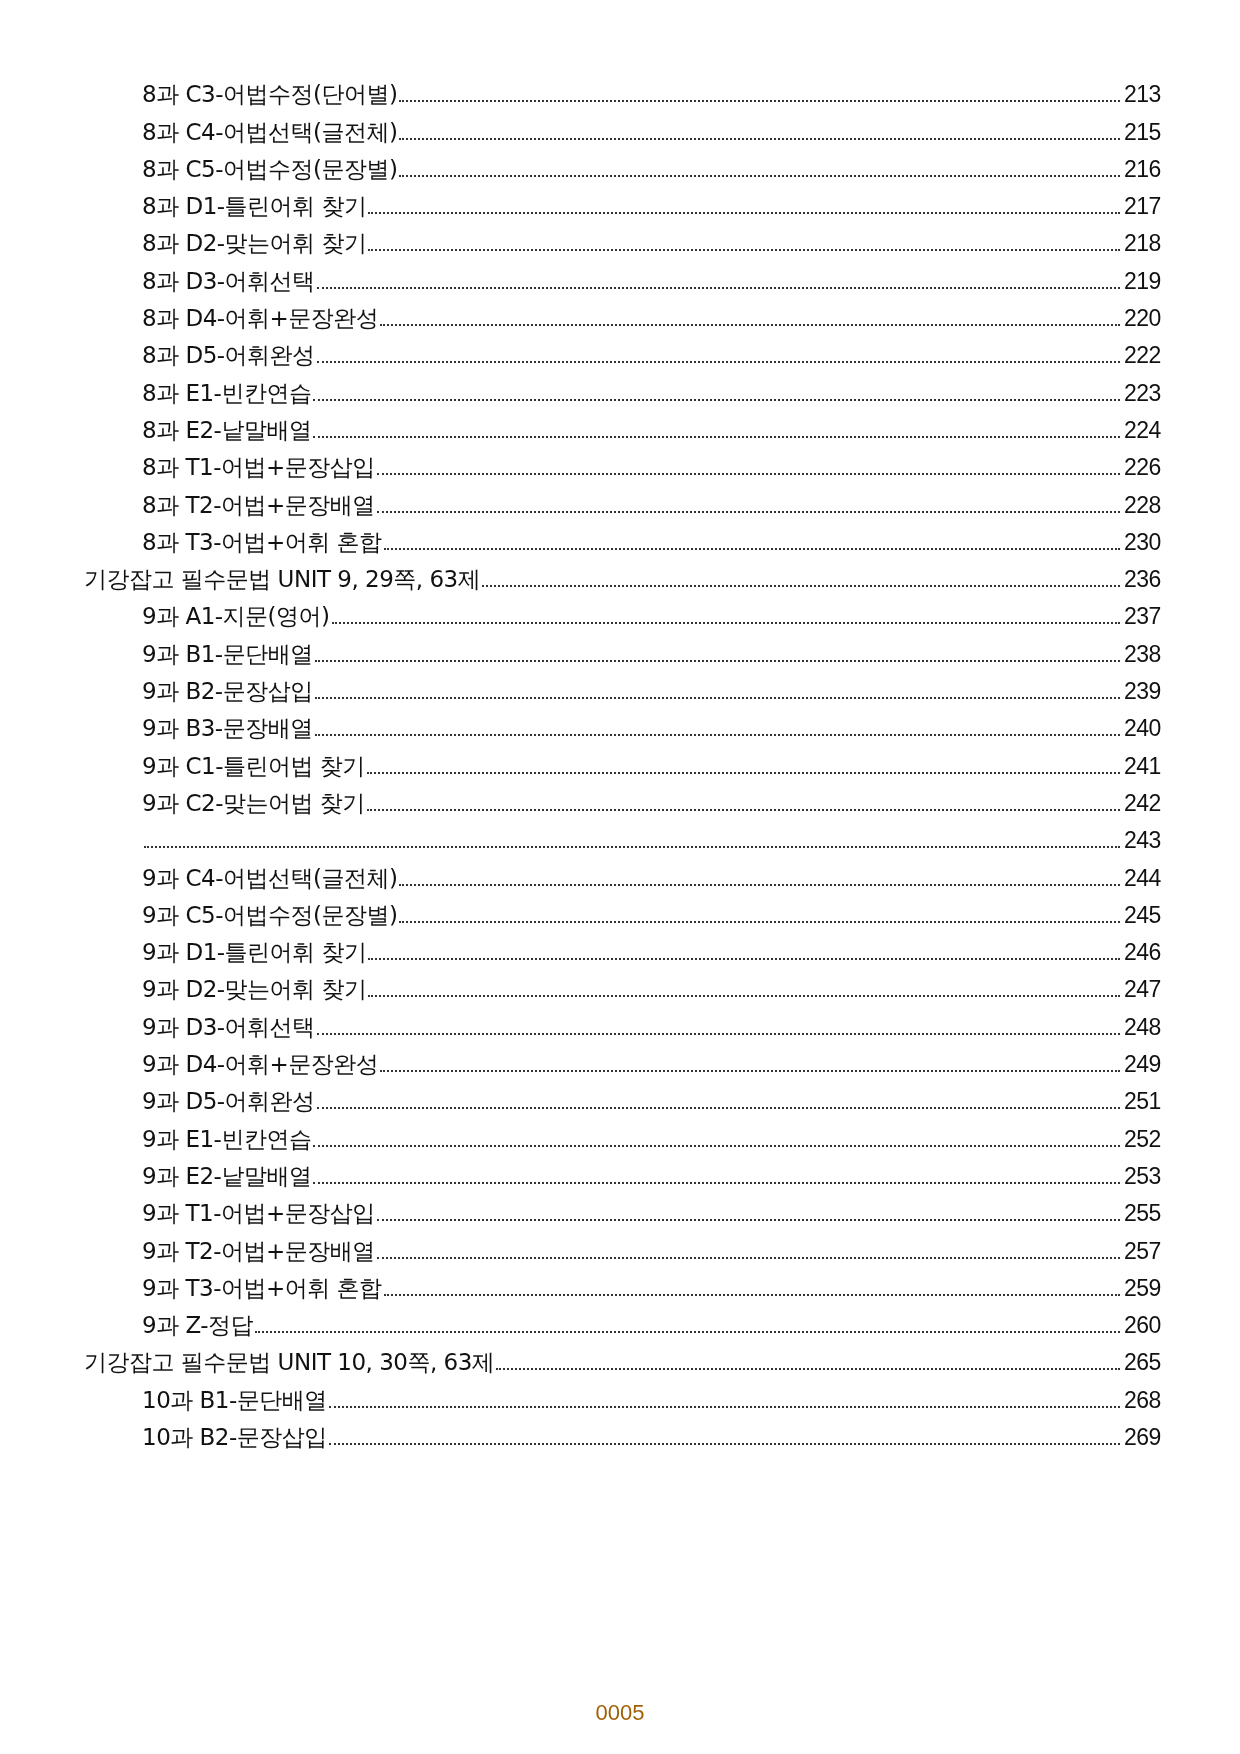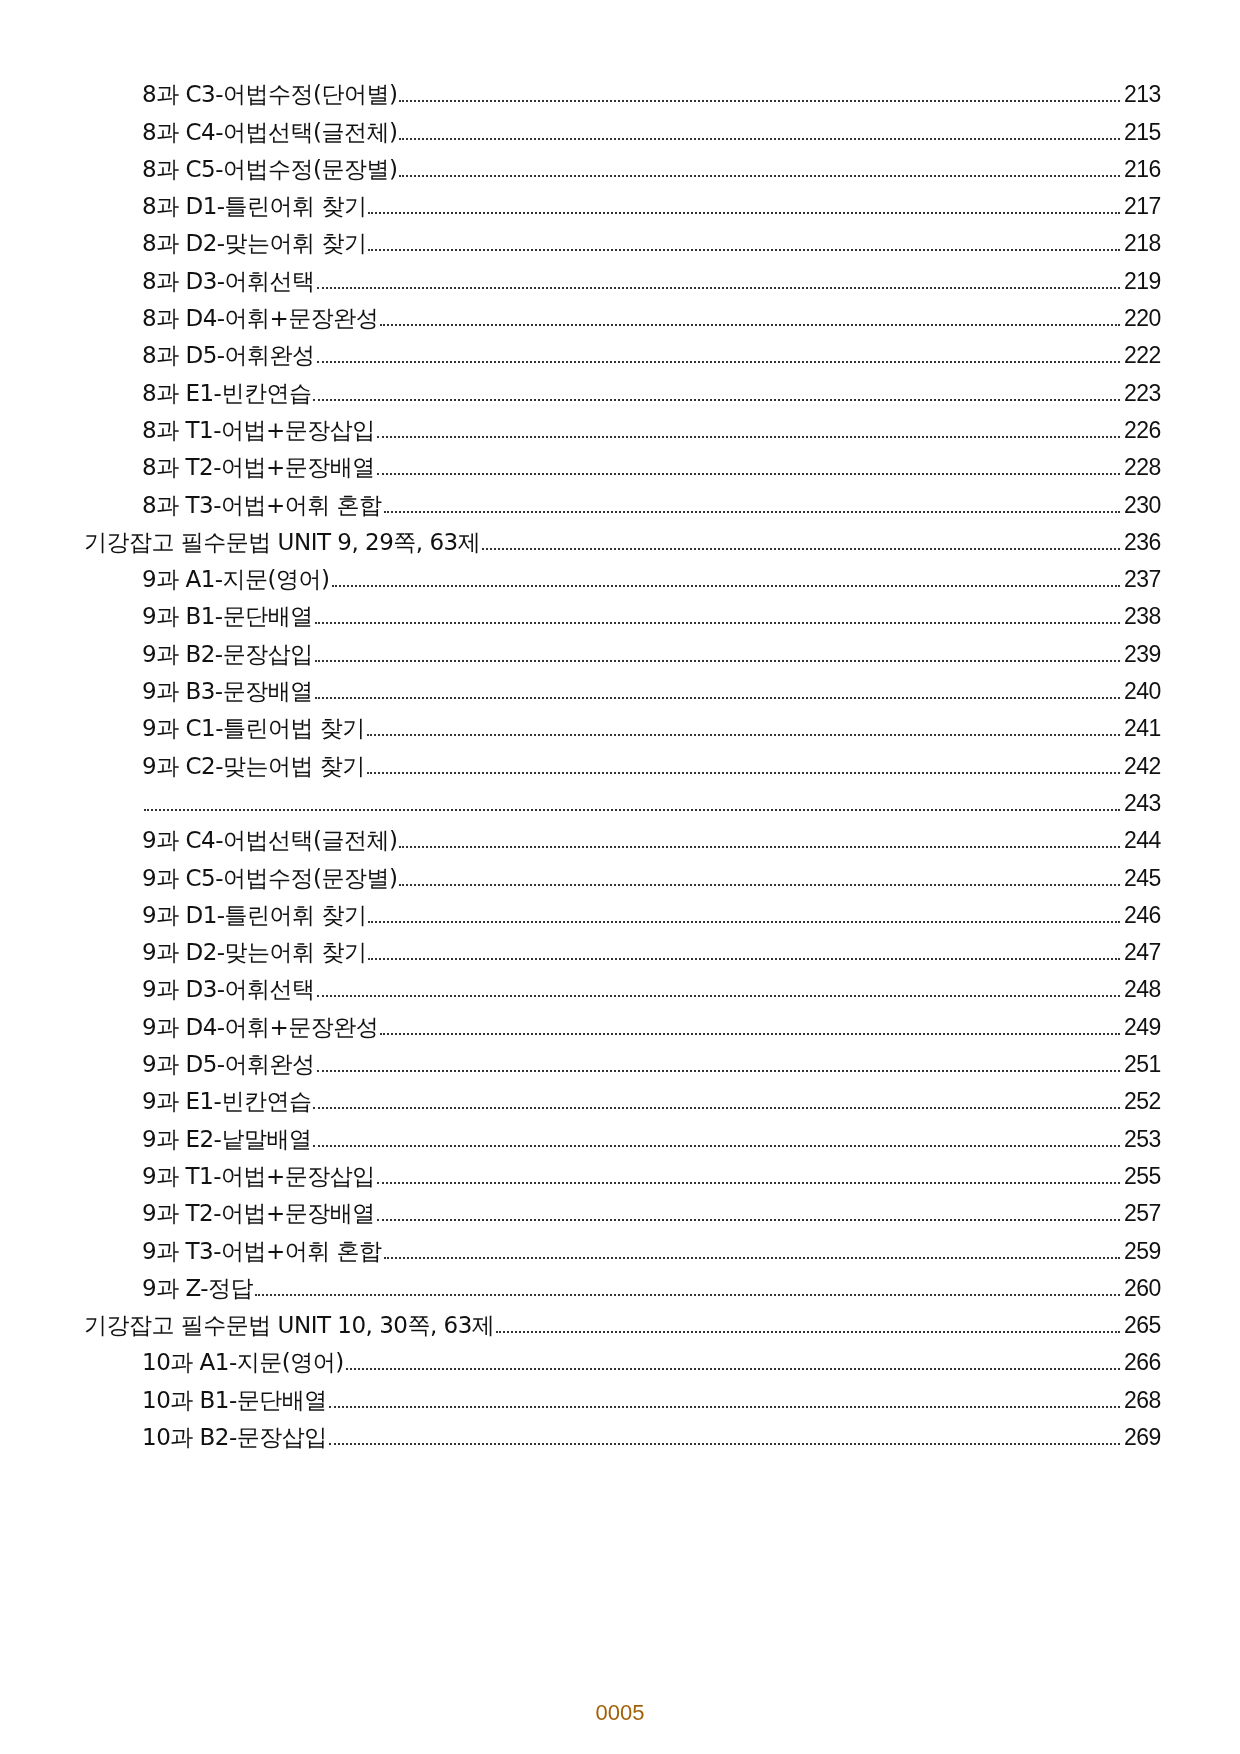--- a/index.html
+++ b/index.html
@@ -58,20 +58,25 @@
       <span class="t">8과 D5-어휘완성</span>
       <span class="d"></span>
       <span class="p">222</span>
     </div>
     <div class="row l2">
       <span class="t">8과 E1-빈칸연습</span>
       <span class="d"></span>
       <span class="p">223</span>
     </div>
     <div class="row l2">
+      <span class="t">8과 E2-낱말배열</span>
+      <span class="d"></span>
+      <span class="p">224</span>
+    </div>
+    <div class="row l2">
       <span class="t">8과 T1-어법+문장삽입</span>
       <span class="d"></span>
       <span class="p">226</span>
     </div>
     <div class="row l2">
       <span class="t">8과 T2-어법+문장배열</span>
       <span class="d"></span>
       <span class="p">228</span>
     </div>
     <div class="row l2">
@@ -180,25 +185,20 @@
     </div>
     <div class="row l2">
       <span class="t">9과 Z-정답</span>
       <span class="d"></span>
       <span class="p">260</span>
     </div>
     <div class="row l1">
       <span class="t">기강잡고 필수문법 UNIT 10, 30쪽, 63제</span>
       <span class="d"></span>
       <span class="p">265</span>
-    </div>
-    <div class="row l2">
-      <span class="t">10과 A1-지문(영어)</span>
-      <span class="d"></span>
-      <span class="p">266</span>
     </div>
     <div class="row l2">
       <span class="t">10과 B1-문단배열</span>
       <span class="d"></span>
       <span class="p">268</span>
     </div>
     <div class="row l2">
       <span class="t">10과 B2-문장삽입</span>
       <span class="d"></span>
       <span class="p">269</span>

